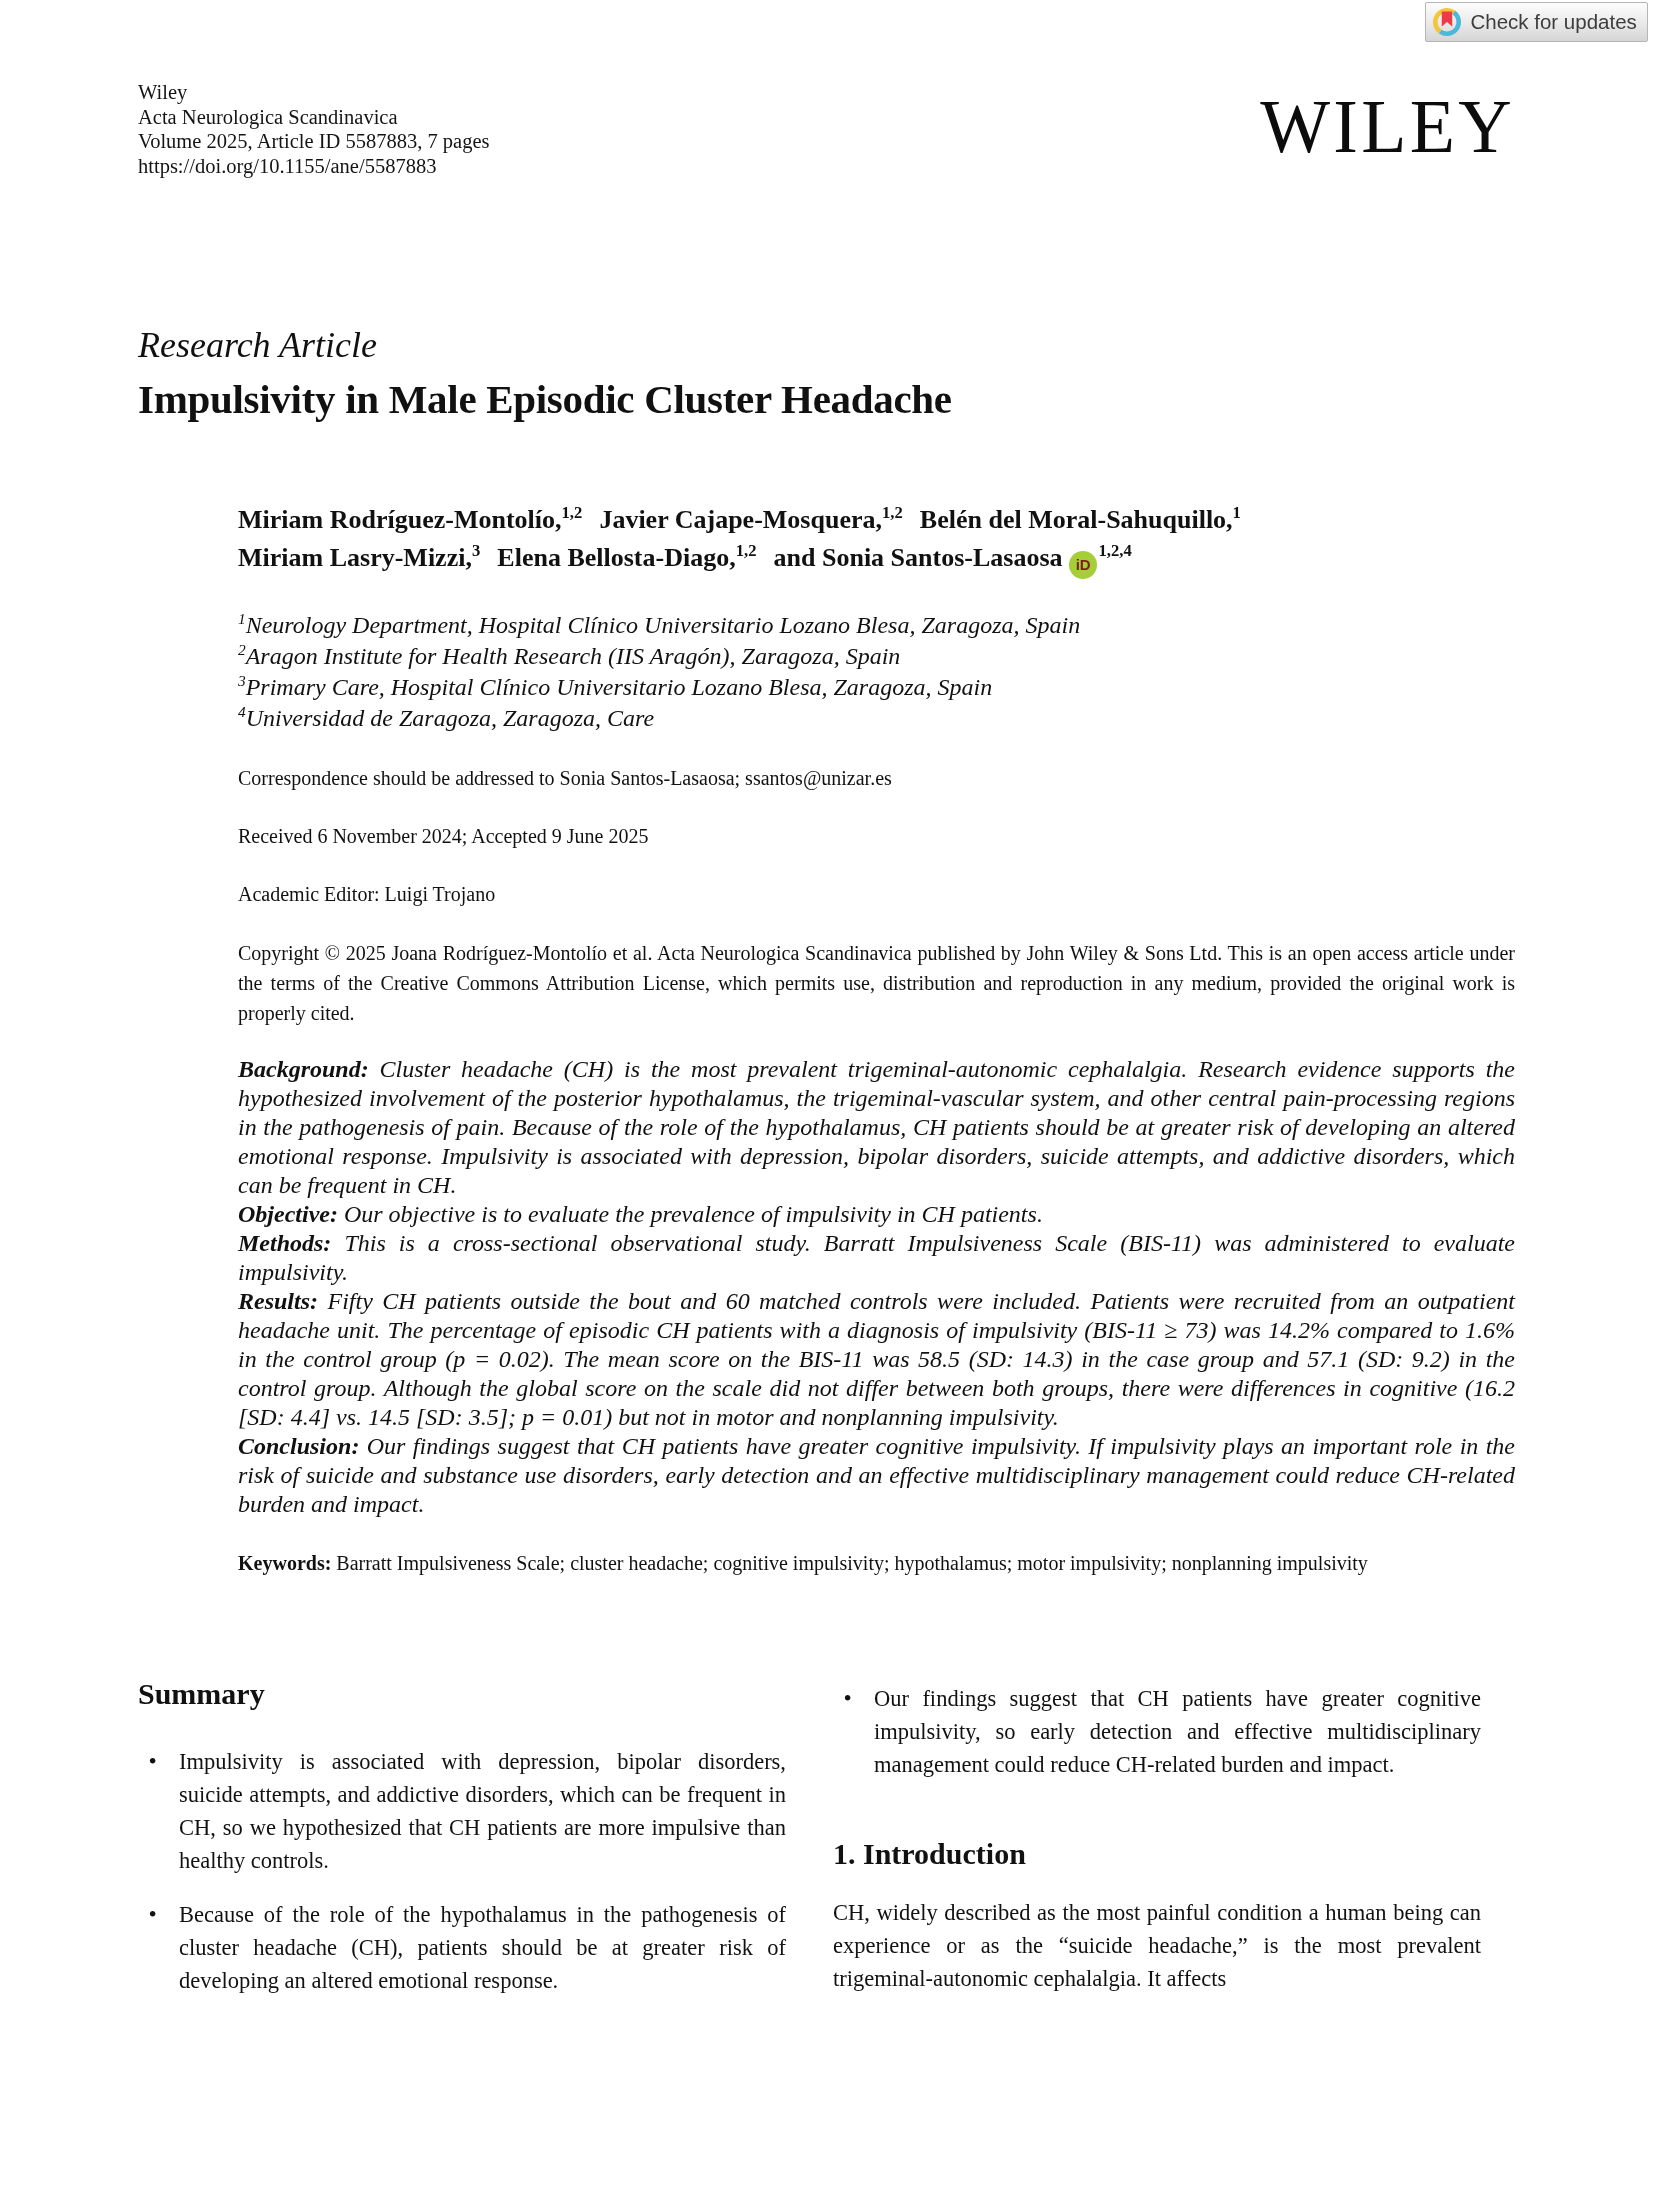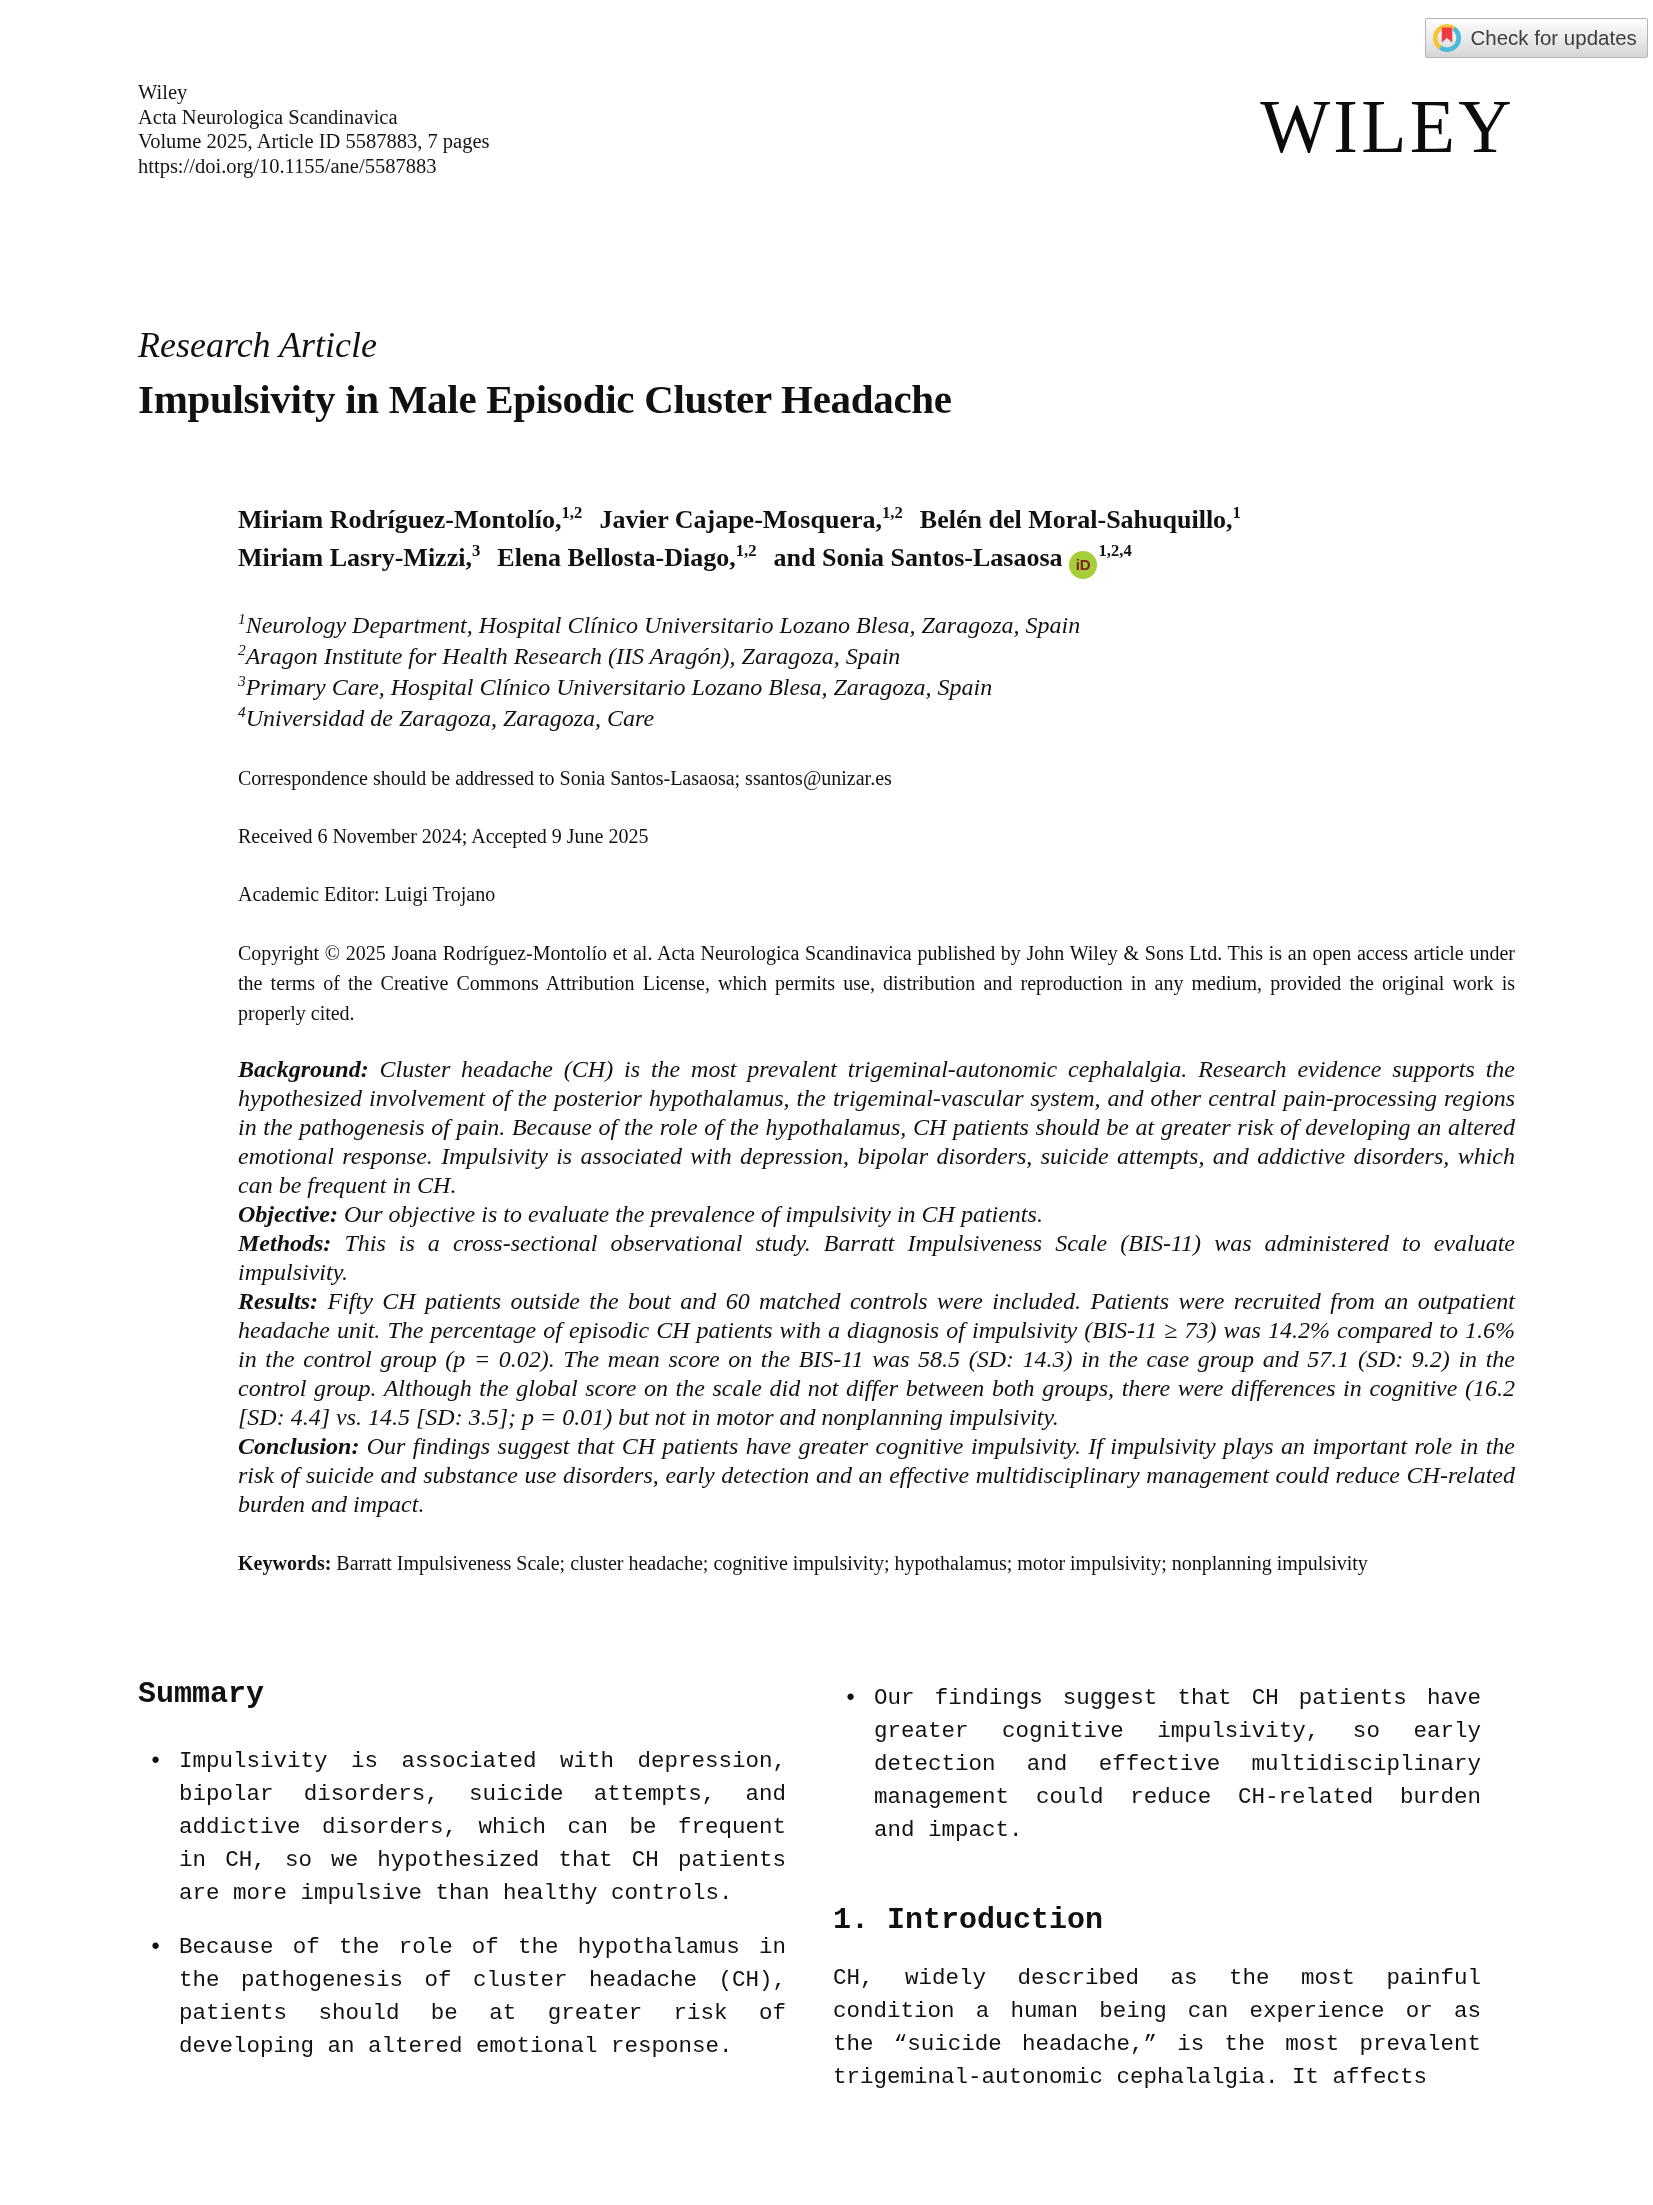--- a/index.html
+++ b/index.html
@@ -9,21 +9,21 @@
     width:1653px; height:2205px;
     margin:0 auto;
     background:#ffffff;
     color:#111;
     font-family:"Liberation Serif","DejaVu Serif",serif;
     padding:0 138px;
     overflow:hidden;
   }
   
   .updates-badge {
-    position:absolute; top:18px; right:4.6px;
+    position:absolute; top:2px; right:4.6px;
     display:flex; align-items:center; gap:8px;
     padding:4px 10.6px 4px 6.6px;
     border:1.3px solid #b5b5b5; border-radius:2px;
     background:linear-gradient(#fdfdfd,#e9e9e9 55%,#d5d5d5);
     cursor:pointer;
   }
   .updates-badge .label {
     font-family:"Liberation Sans","DejaVu Sans",sans-serif;
     font-size:20.5px; color:#3d3d3d;
   }
@@ -49,21 +49,21 @@
     font:bold 15px/28px "Liberation Sans","DejaVu Sans",sans-serif;
     vertical-align:-4.6px; margin:0 1.3px 0 6.6px;
   }
   .affils { margin-top:31px; font-style:italic; font-size:24px; line-height:31px; }
   .meta-p { margin-top:30px; font-size:20px; line-height:28px; }
   .copyright { margin-top:30px; font-size:20px; line-height:30px; text-align:justify; }
   .abstract { margin-top:26.5px; }
   .abstract p { font-size:24px; line-height:29px; text-align:justify;font-style:italic; }
   .keywords { margin-top:30px; font-size:20px; line-height:29px; text-align:justify; }
   
-  .columns { display:flex; margin-top:99px; gap:47px;font-family:Liberation Mono, monospace; }
+  .columns { display:flex; margin-top:99px; gap:47px; }
   .col { width:648px; font-size:22.5px; line-height:33px; }
   .col-heading { font-size:30px; line-height:34px; font-weight:bold; }
   ul.blist { list-style:none; margin-top:34px; }
   .columns .col:last-child ul.blist { margin-top:5.3px; }
   ul.blist li {
     position:relative; padding-left:41px; margin-bottom:21px;
     text-align:justify;
   }
   ul.blist li::before {
     content:"•"; position:absolute; left:10.6px; top:0; font-size:1.05em;

